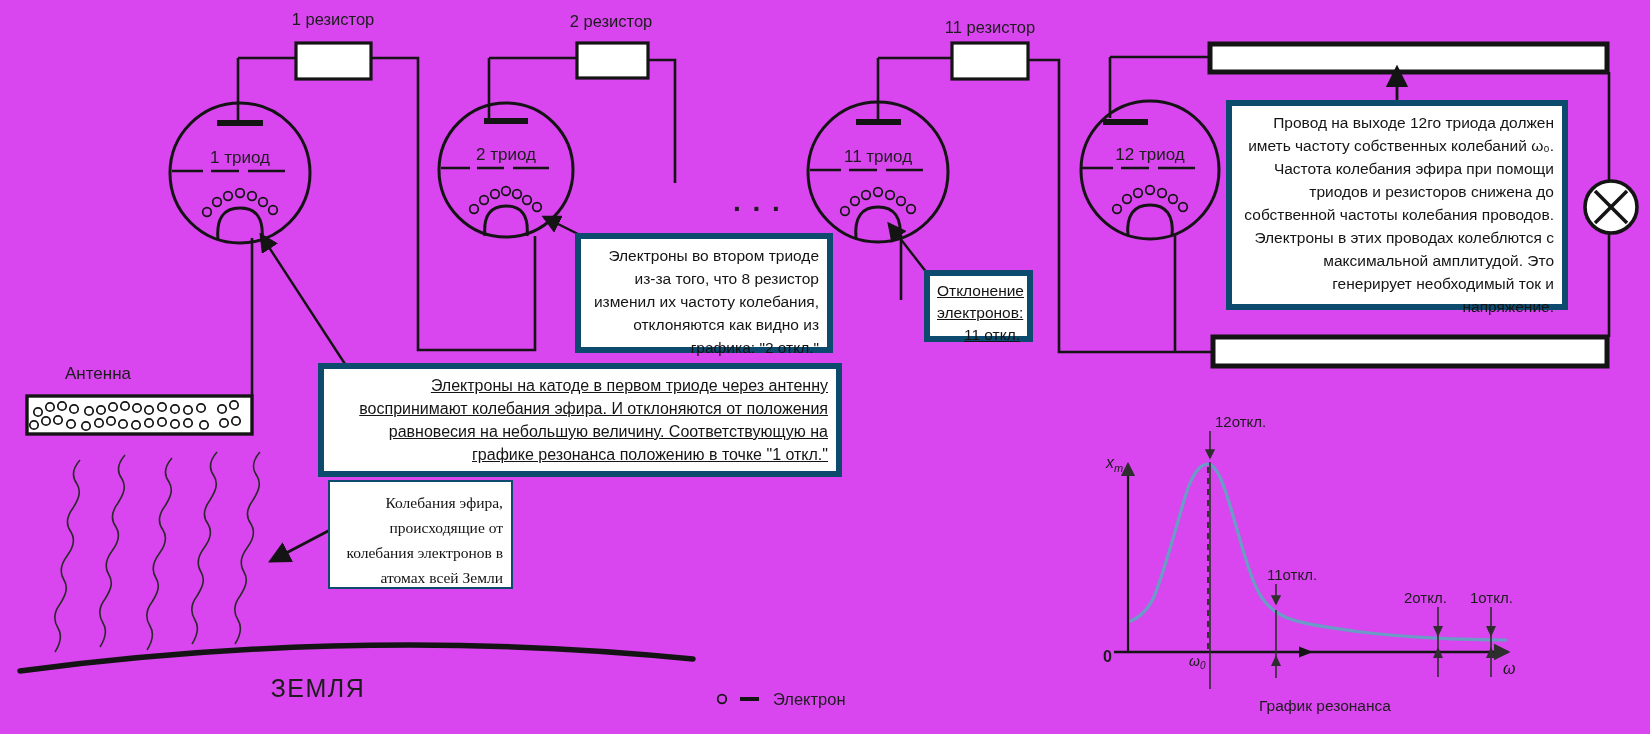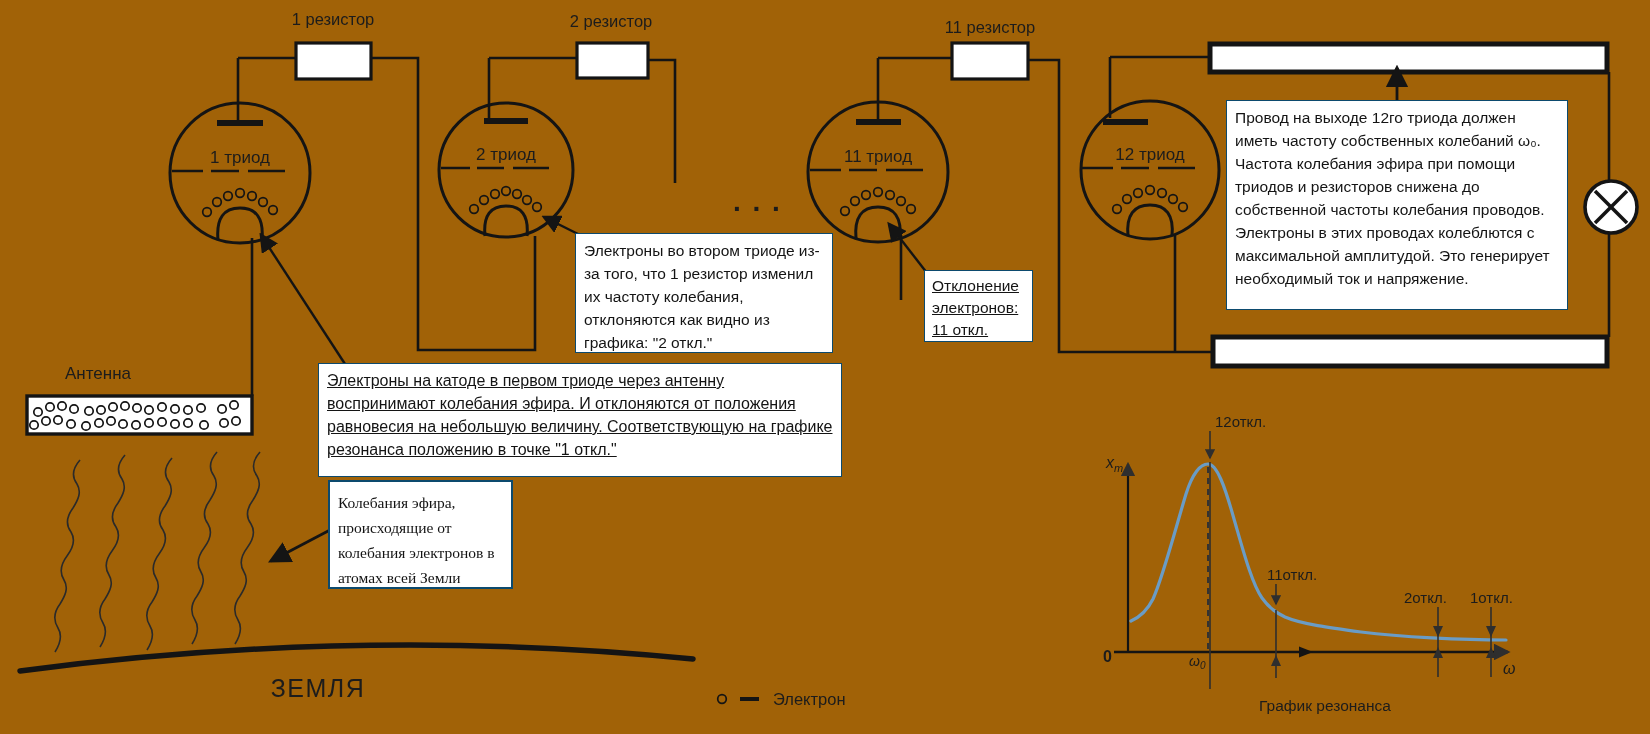--- a/index.html
+++ b/index.html
@@ -1,20 +1,20 @@
 <!DOCTYPE html>
 <html><head>
 <meta charset="utf-8">
 <style>
   html,body{margin:0;padding:0;background:#ffffff;}
-  .stage{position:relative;width:1650px;height:734px;background:#a16207;overflow:hidden;
-         font-family:"Liberation Sans",sans-serif;color:#1c1c1c;}
+  .stage{position:relative;width:1650px;height:734px;background:#d946ef;overflow:hidden;
+         font-family:"Liberation Sans",sans-serif;color:#1c1c1c;text-align:right;}
   .stage svg{position:absolute;left:0;top:0;}
   svg text{font-family:"Liberation Sans",sans-serif;fill:#1c1c1c;}
-  .note{position:absolute;box-sizing:border-box;background:#ffffff;border:1px solid #0c4a6e;
+  .note{position:absolute;box-sizing:border-box;background:#ffffff;border:6px solid #0c4a6e;
         font-size:15.5px;line-height:23px;padding:5px 8px;color:#141414;}
   .note.big{font-size:16px;line-height:24px;}
 </style>
 </head>
 <body>
 
 <div class="stage">
 
 <svg width="1650" height="734" viewBox="0 0 1650 734">
   <defs>
@@ -224,19 +224,19 @@
     <text x="1404" y="603" font-size="15" fill="#2e2e2e">2откл.</text>
     <text x="1470" y="603" font-size="15" fill="#2e2e2e">1откл.</text>
     <text x="1112" y="662" font-size="16" font-weight="bold" font-family="Liberation Serif,serif" text-anchor="end">0</text>
     <text x="1106" y="468" font-size="16" font-style="italic" font-family="Liberation Serif,serif"><tspan>x</tspan><tspan dy="4" font-size="11">m</tspan></text>
     <text x="1189" y="666" font-size="14" font-style="italic" font-family="Liberation Serif,serif"><tspan>ω</tspan><tspan dy="3" font-size="10">0</tspan></text>
     <text x="1503" y="674" font-size="16" font-style="italic" font-family="Liberation Serif,serif">ω</text>
     <text x="1325" y="711" font-size="15.5" text-anchor="middle" fill="#222222">График резонанса</text>
   </g>
 </svg>
 
-<div class="note" style="left:575px;top:233px;width:258px;height:120px;">Электроны во втором триоде из-за того, что 1 резистор изменил их частоту колебания, отклоняются как видно из графика: "2 откл."</div>
+<div class="note" style="left:575px;top:233px;width:258px;height:120px;">Электроны во втором триоде из-за того, что 8 резистор изменил их частоту колебания, отклоняются как видно из графика: "2 откл."</div>
 <div class="note big" style="left:318px;top:363px;width:524px;height:114px;line-height:23px;text-decoration:underline;">Электроны на катоде в первом триоде через антенну воспринимают колебания эфира. И отклоняются от положения равновесия на небольшую величину. Соответствующую на графике резонанса положению в точке "1 откл."</div>
 <div class="note" style="left:328px;top:480px;width:185px;height:109px;border-width:2.5px;line-height:25px;padding-top:8px;font-family:Liberation Serif, serif;">Колебания эфира, происходящие от колебания электронов в атомах всей Земли</div>
 <div class="note" style="left:924px;top:270px;width:109px;height:72px;line-height:22px;padding:4px 7px;text-decoration:underline;">Отклонение электронов: 11 откл.</div>
 <div class="note" style="left:1226px;top:100px;width:342px;height:210px;line-height:23px;">Провод на выходе 12го триода должен иметь частоту собственных колебаний ω₀. Частота колебания эфира при помощи триодов и резисторов снижена до собственной частоты колебания проводов. Электроны в этих проводах колеблются с максимальной амплитудой. Это генерирует необходимый ток и напряжение.</div>
 
 </div>
 
 </body></html>

